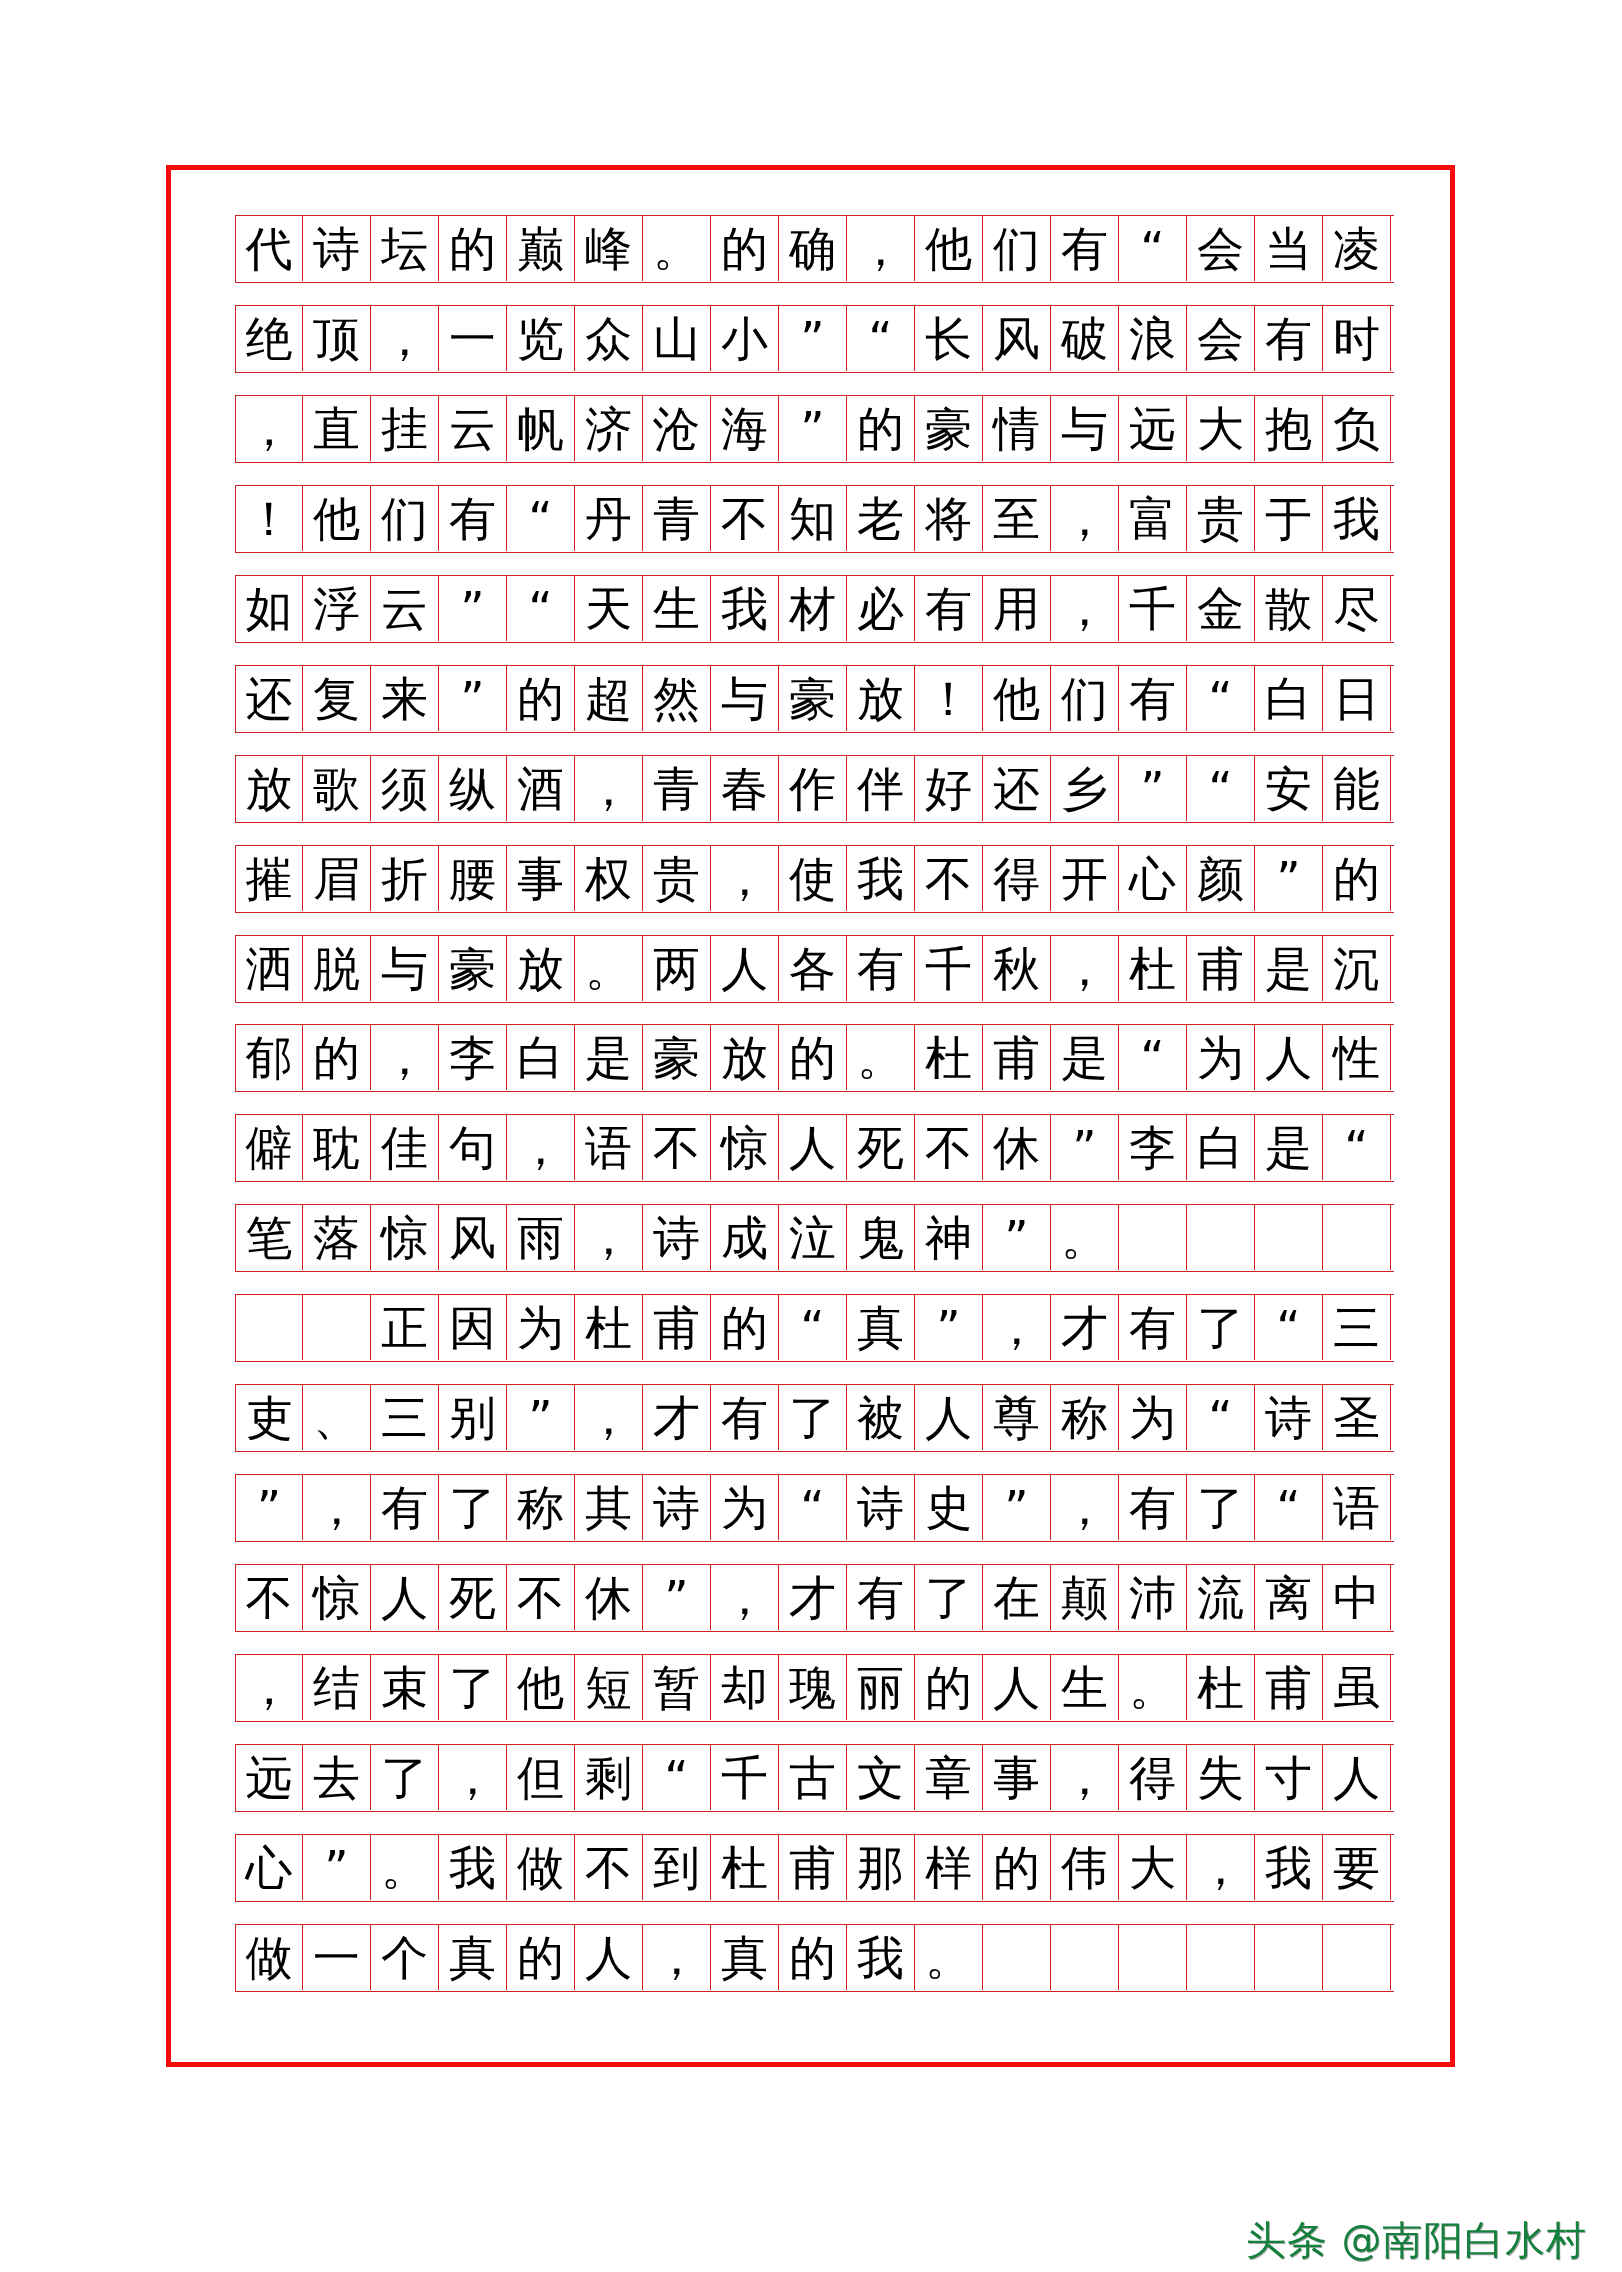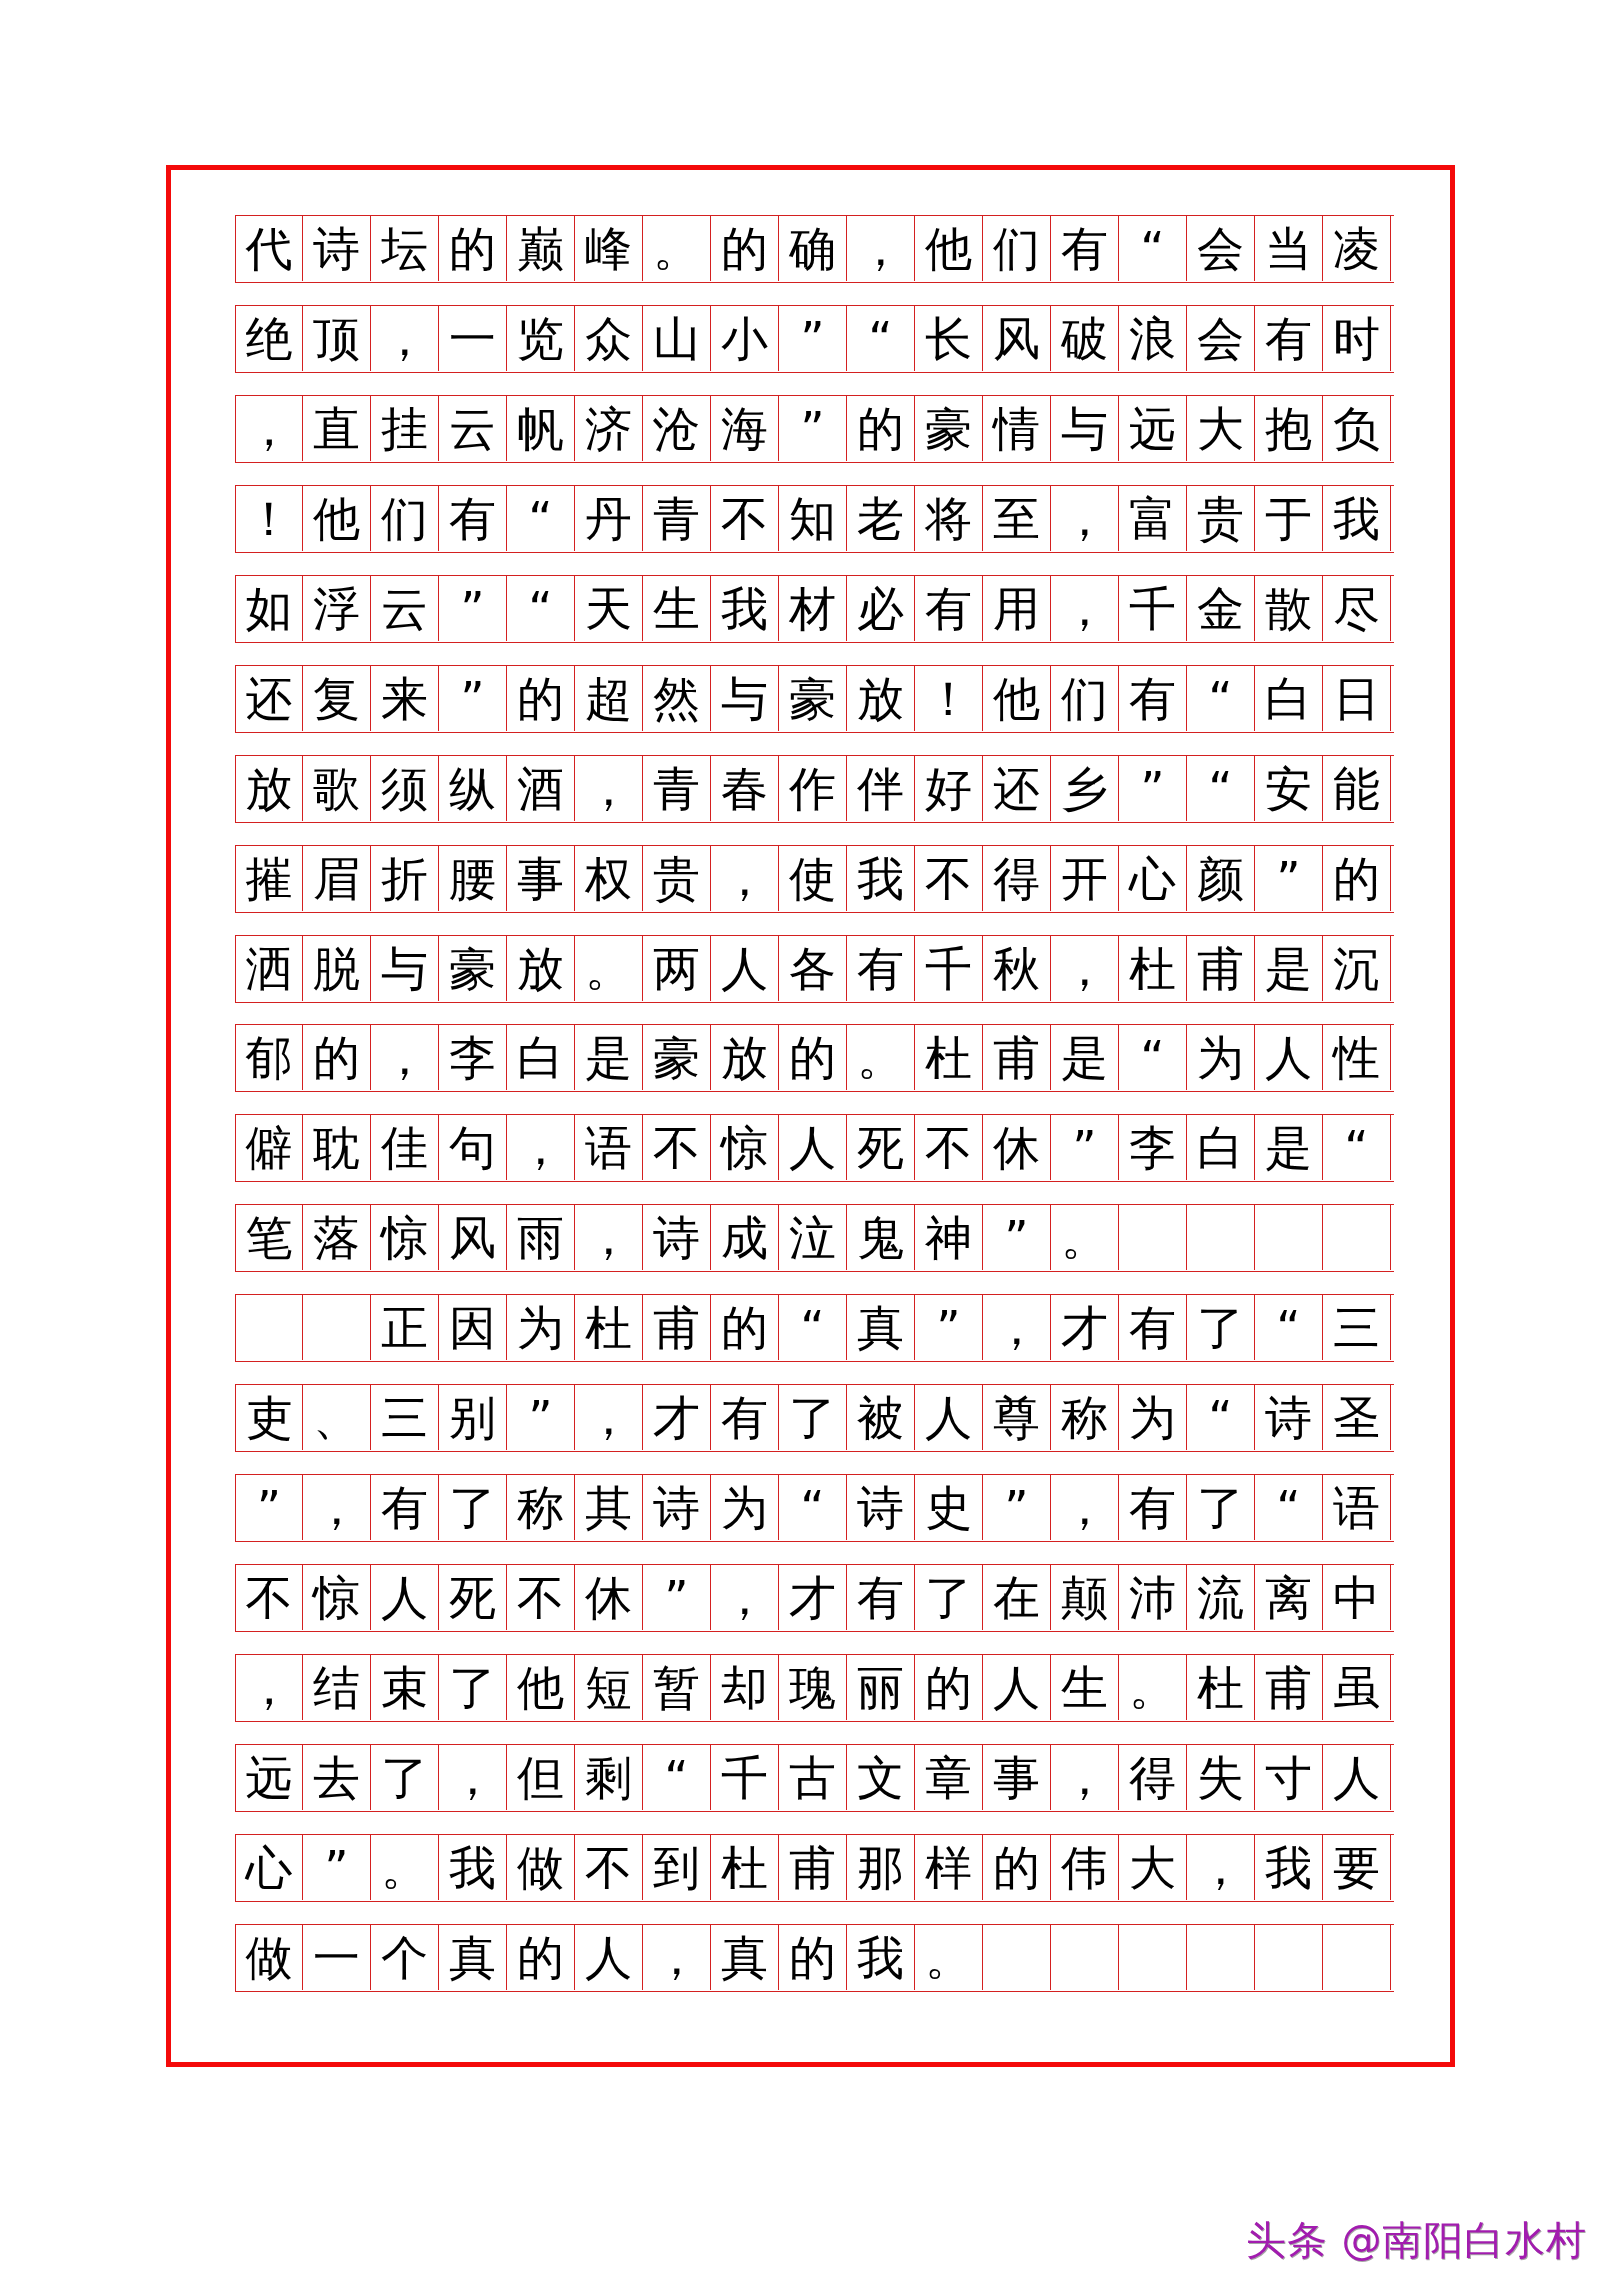--- a/index.html
+++ b/index.html
@@ -20,21 +20,21 @@
   .cell {
     flex: 0 0 68px; width: 68px; height: 65px; box-sizing: border-box;
     border-right: 1.4px solid #d42020;
     display: flex; align-items: center; justify-content: center;
     font-family: "DejaVu Sans", sans-serif; font-size: 47px; color: #000;
     line-height: 1;
   }
   .row .cell:first-child { flex-basis: 67px; width: 67px; }
   .watermark {
     position: absolute; left: 1246px; top: 2213px;
-    font-family: "DejaVu Sans", sans-serif; font-size: 40px; color: #a21caf;
+    font-family: "DejaVu Sans", sans-serif; font-size: 40px; color: #15803d;
     letter-spacing: 0.9px; white-space: nowrap;
     text-shadow: 0.9px 1.4px 0.5px rgba(0,0,0,0.35);
   }
 </style>
 </head>
 <body>
 
 <div class="frame"></div>
 
 <div class="grid" id="grid">

